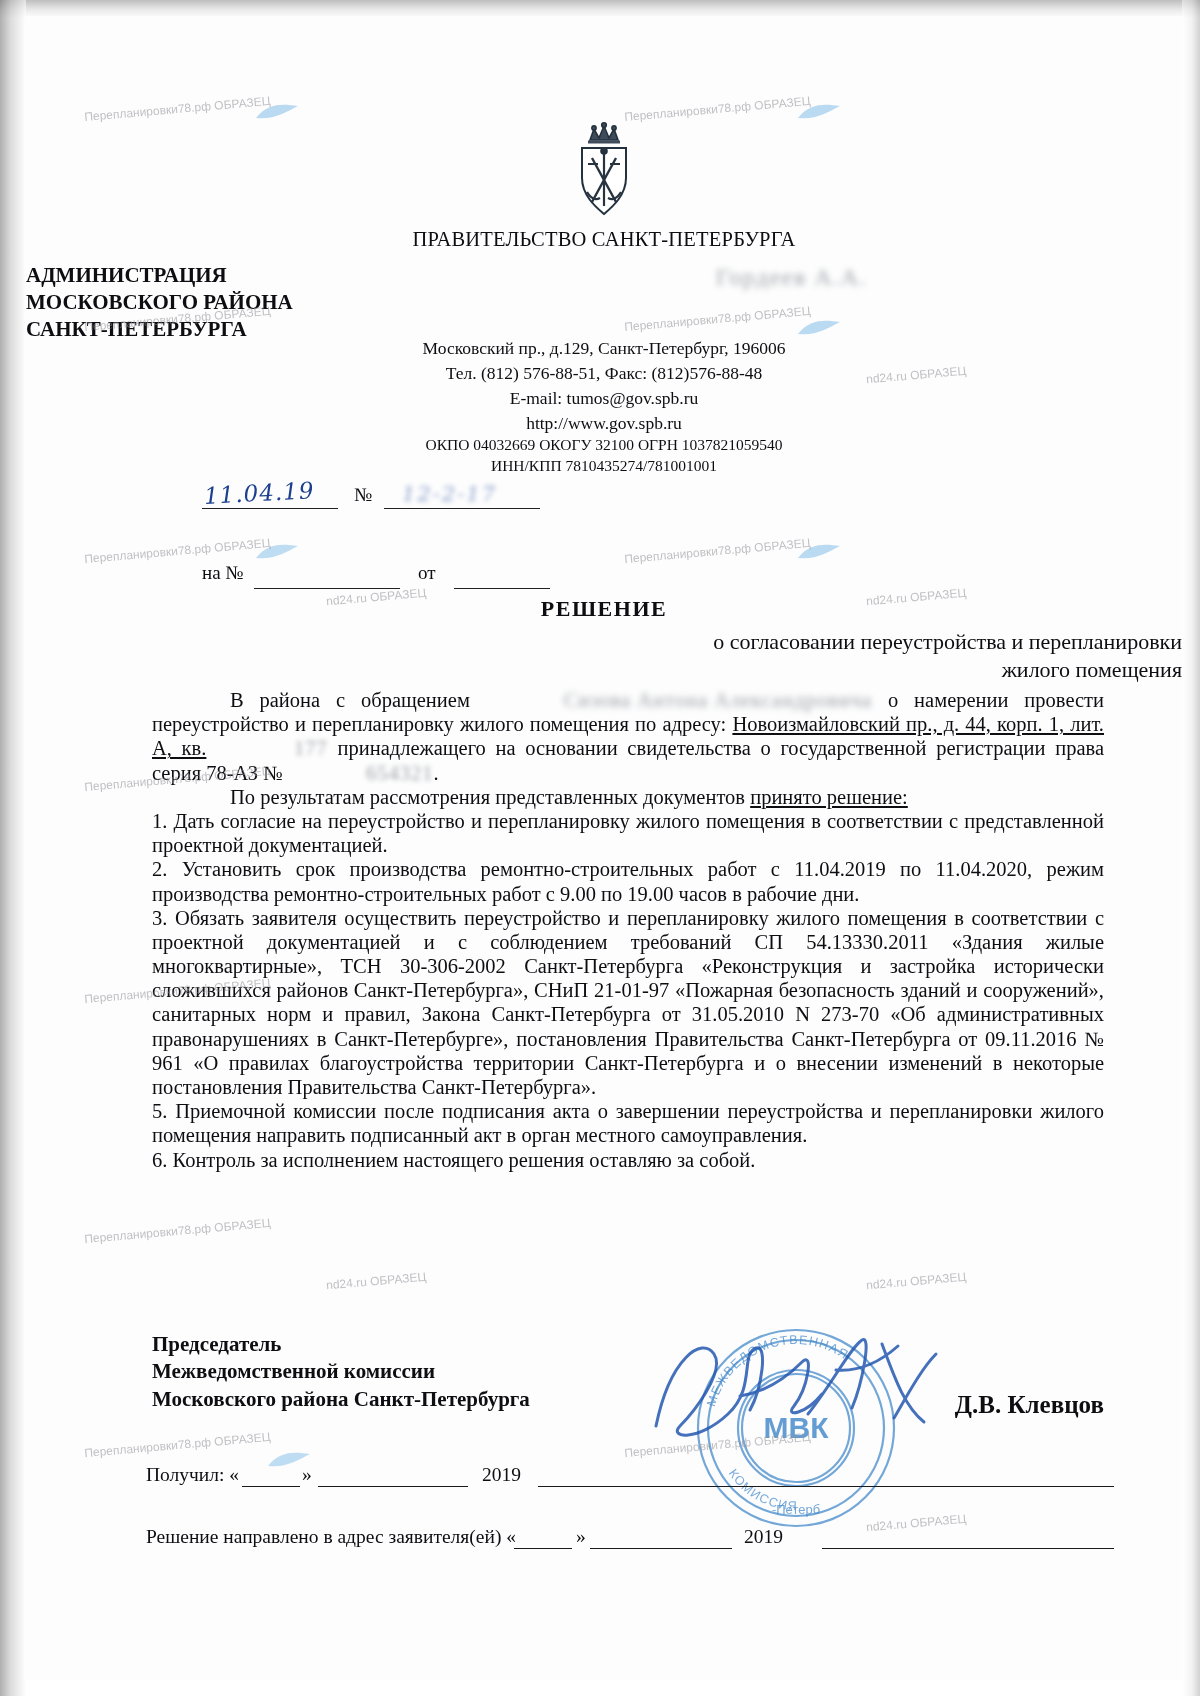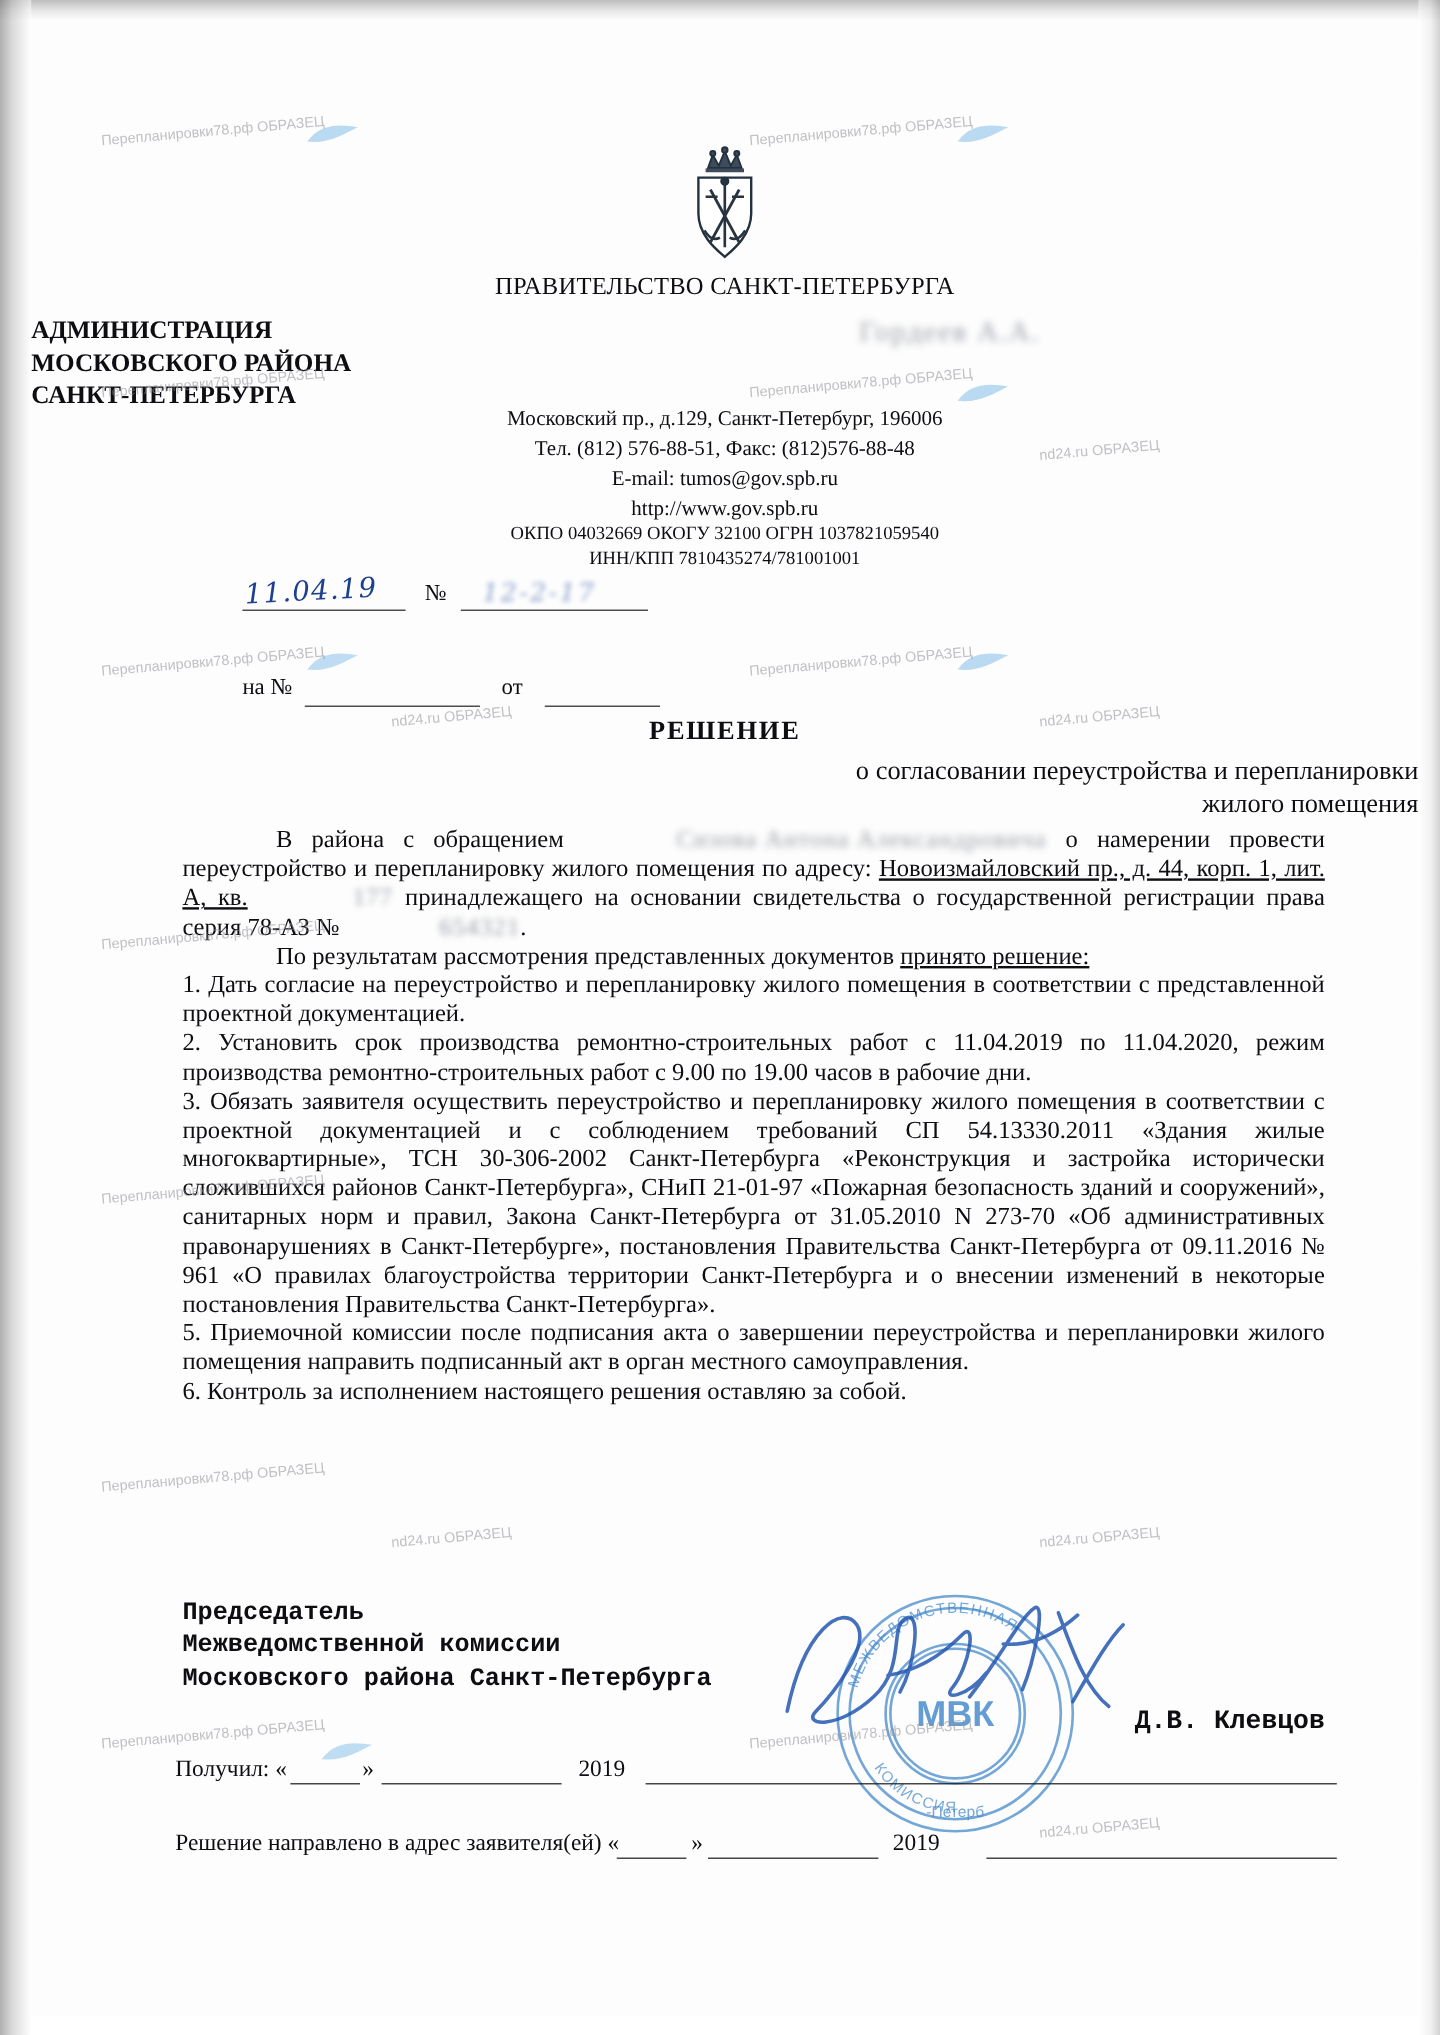--- a/index.html
+++ b/index.html
@@ -183,29 +183,27 @@
 
   
   .sigblock {
     position: absolute;
     top: 1315px;
     left: 126px;
     width: 952px;
     font-size: 21px;
     font-weight: bold;
     line-height: 1.3;
-    font-family: Liberation Mono, monospace;
   }
   .signame {
     position: absolute;
     right: 0;
     top: 58px;
-    font-size: 22px;
+    font-size: 25px;
     font-weight: bold;
-    margin-top: 32px;
   }
   
   .handsig {
     position: absolute;
     left: 610px;
     top: 1302px;
     width: 330px;
     height: 140px;
     pointer-events: none;
   }

